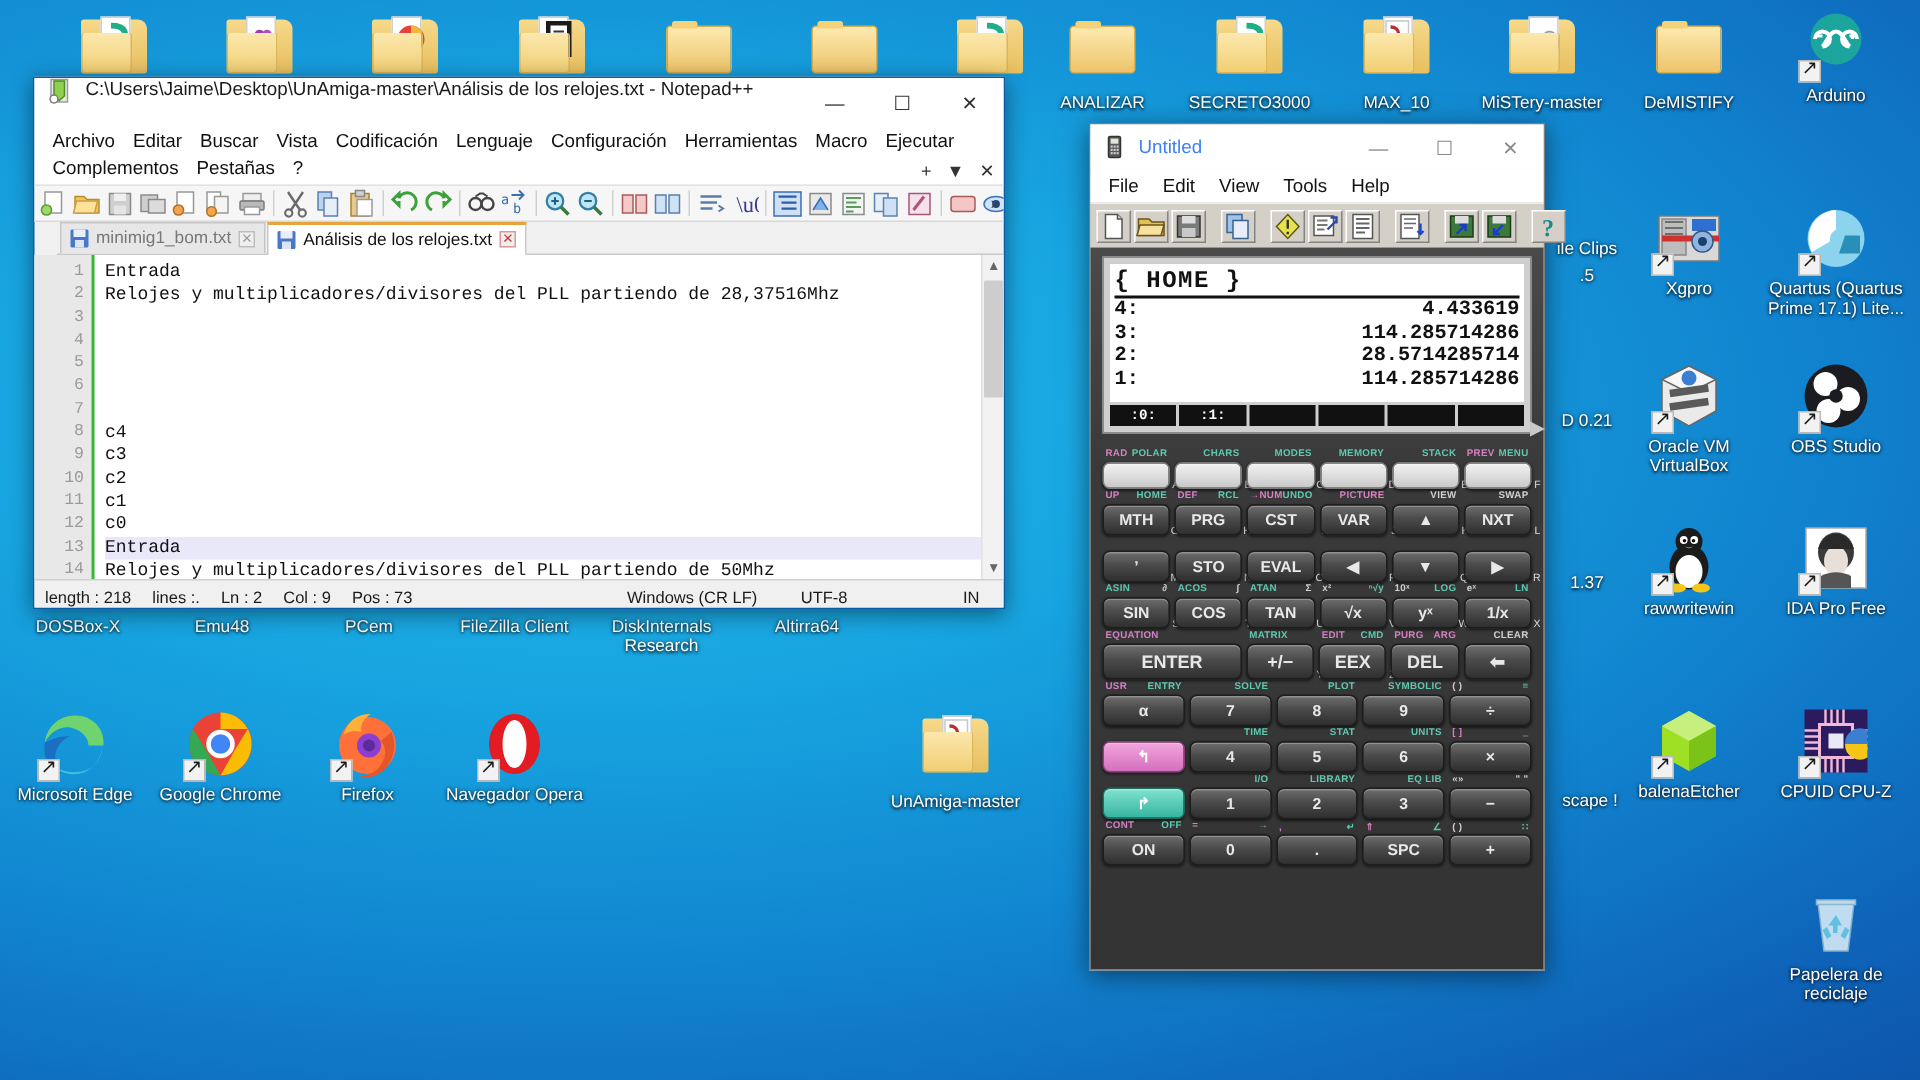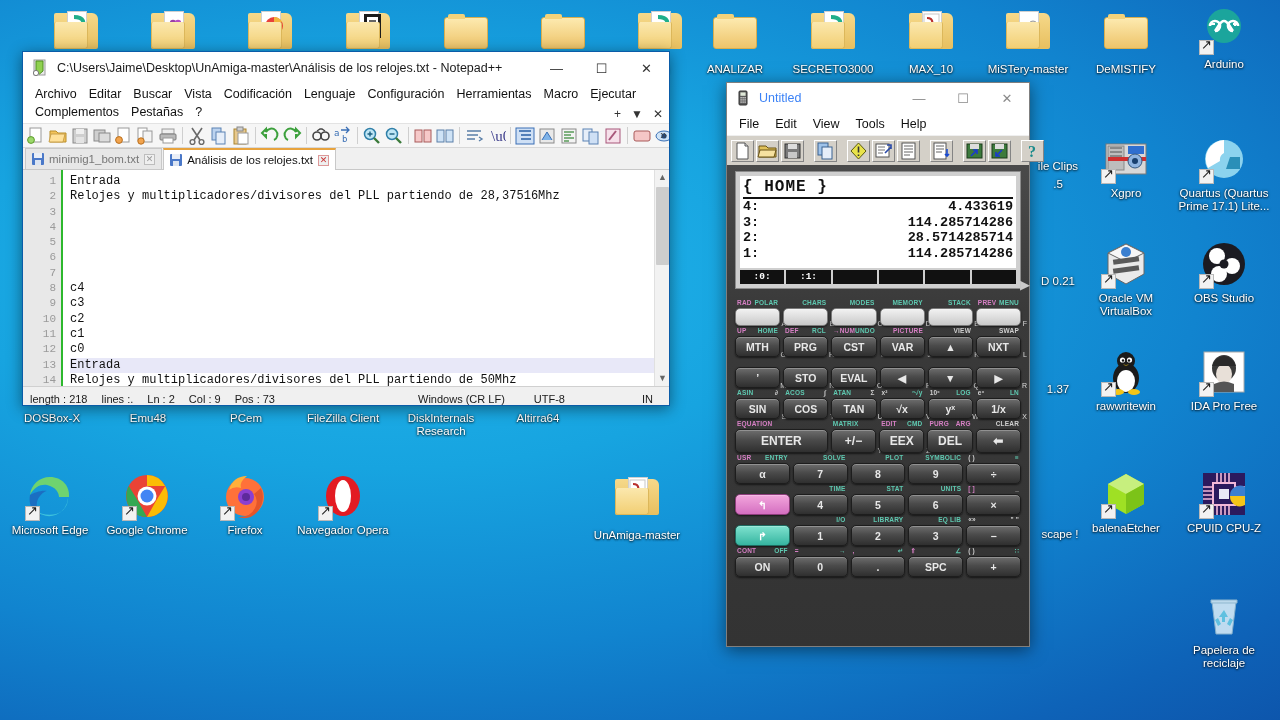--- a/index.html
+++ b/index.html
@@ -58,21 +58,21 @@
   }
 
   
   .win { position: absolute; background: #fff; }
 
   
   #npp { left: 22px; top: 51px; width: 648px; height: 355px;
          border: 1px solid #0a5ca8; box-shadow: 0 3px 14px rgba(0,0,0,.45);
          background: #f0f0f0; display: flex; flex-direction: column; }
   #npp .titlebar {
-    height: 32px; background: #fff; display: flex; align-items: center;
+    height: 32px; background: #fff; display: flex; align-items: flex-start;
     padding-left: 8px; flex: none;
   }
   #npp .titlebar .tico {
     width: 18px; height: 18px; margin-right: 8px; position: relative; flex: none;
   }
   #npp .titlebar .ttext {
     font-size: 12.5px; color: #1a1a1a; white-space: nowrap; overflow: hidden;
     flex: 1;
   }
   #npp .wbtns { display: flex; height: 32px; flex: none; }
@@ -97,22 +97,22 @@
     height: 25px; display: flex; align-items: center; padding: 0 2px; flex: none;
     position: relative; overflow: hidden;
   }
   .tbi { width: 20px; height: 20px; margin: 0 1px; position: relative; flex: none; }
   .tbsep { width: 1px; height: 17px; background: #cfcfcf; margin: 0 3px; flex: none; }
   #npp .toolbar .chev {
     position: absolute; right: 2px; top: 4px; font-size: 12px; color: #444;
   }
 
   #npp .tabbar {
-    height: 22px; background: #f0f0f0; display: flex; align-items: flex-start;
-    padding-left: 2px; flex: none; border-bottom: 1px solid #c8c8c8;
+    height: 22px; background: #f0f0f0; display: flex; align-items: center;
+    padding-left: 2px; flex: none; border-bottom: 1px solid #c8c8c8; margin-left: 15px;
   }
   #npp .tab {
     height: 21px; display: flex; align-items: center; gap: 5px;
     padding: 0 6px; font-size: 11.5px; color: #777;
     background: #e7e7e7; border: 1px solid #c8c8c8; border-bottom: none;
     margin-right: 1px; cursor: default; position: relative;
   }
   #npp .tab.active {
     background: #fff; color: #111; border-top: 2px solid #e8a33d;
     height: 22px;

